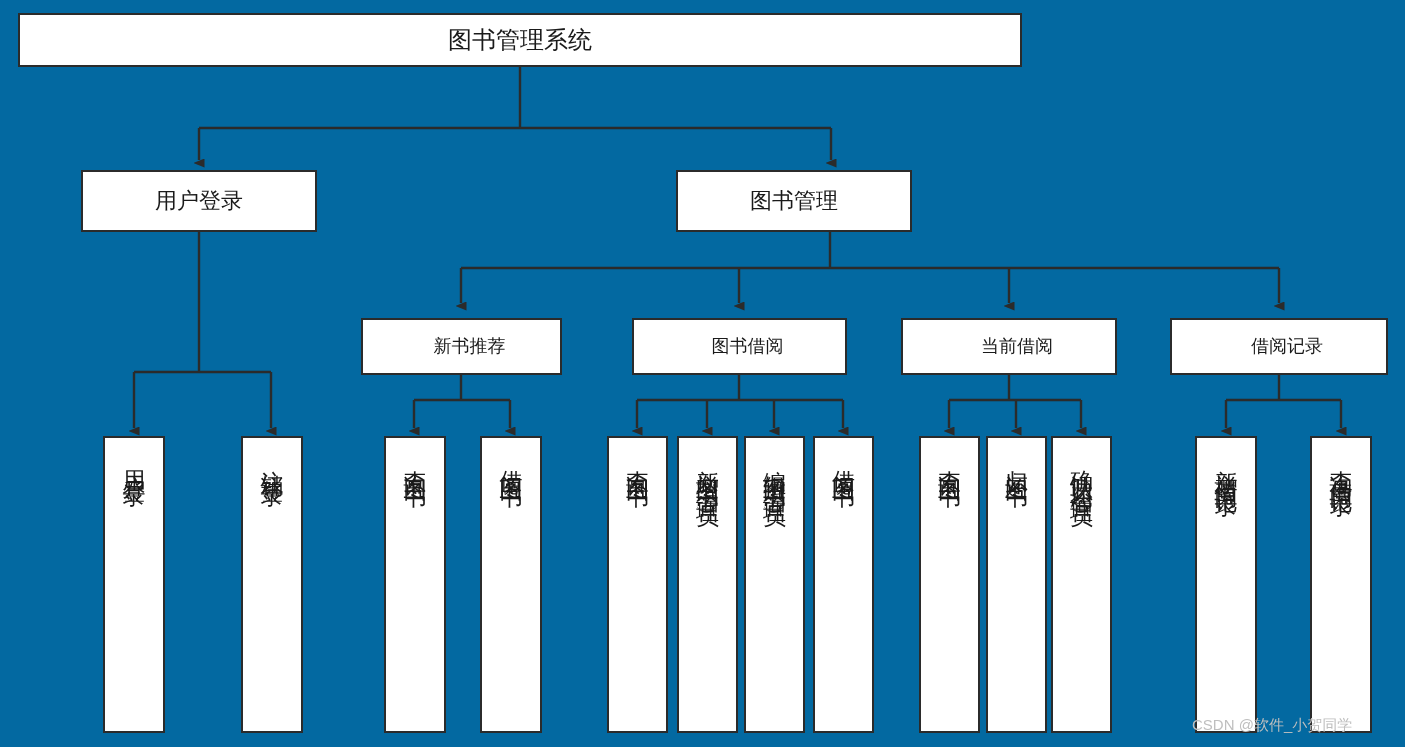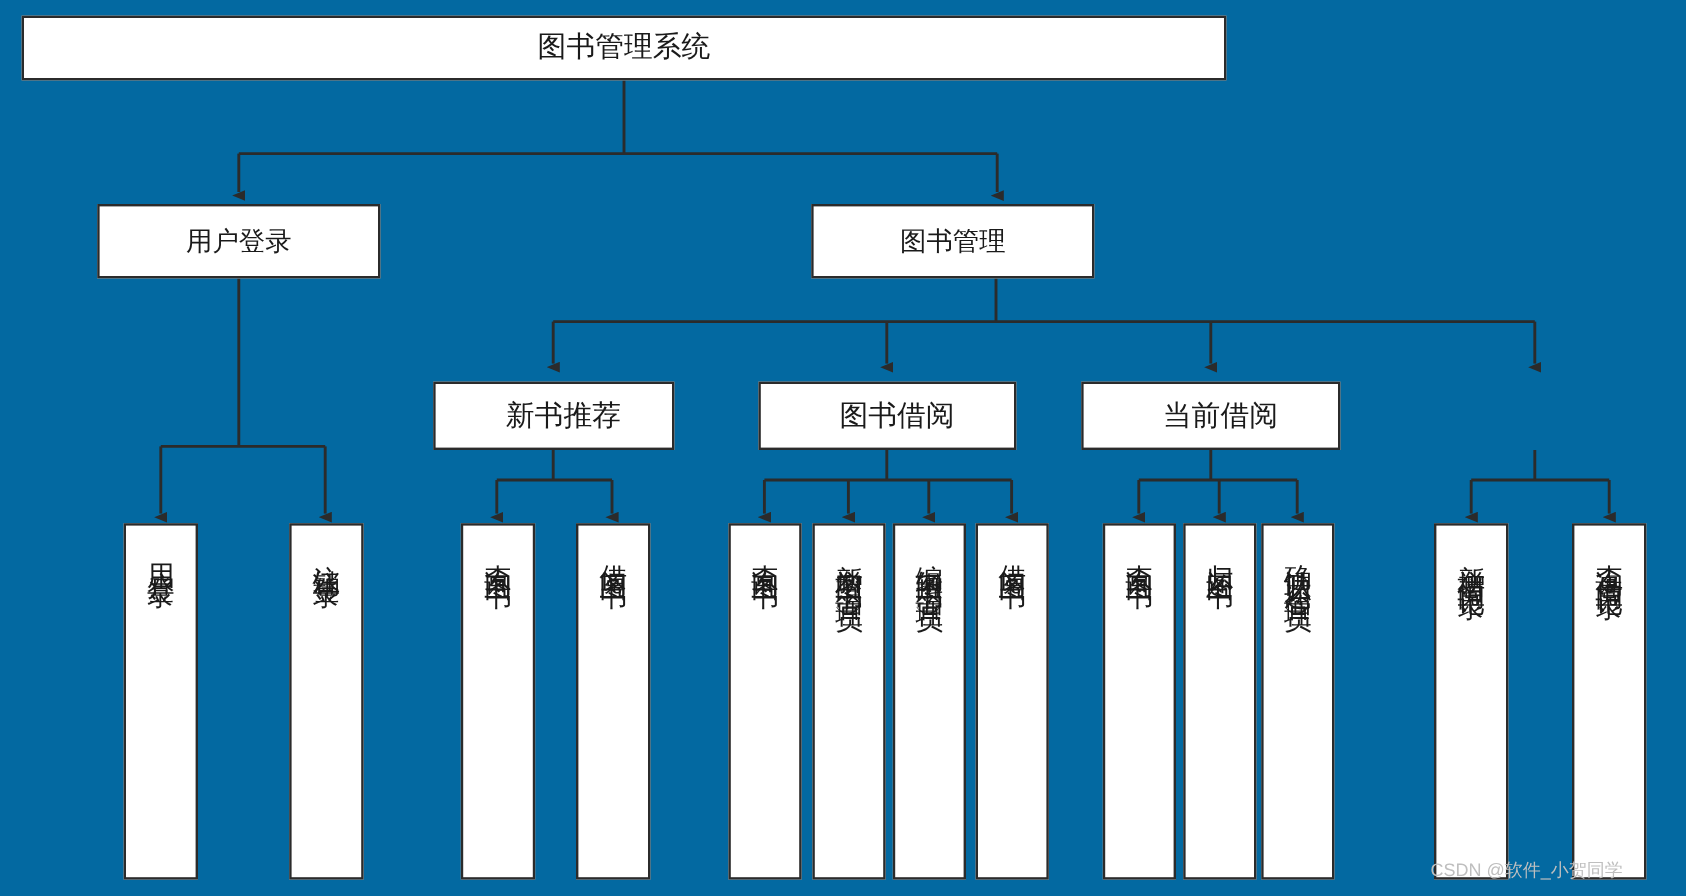--- a/index.html
+++ b/index.html
@@ -50,21 +50,21 @@
   }
   .node-root .node-label {
     font-size: 24px;
   }
   
   .node-l1 .node-label {
     font-size: 22px;
   }
   
   .node-l2 .node-label {
-    font-size: 24px;
+    font-size: 18px;
     margin-left: 16px;
   }
   
   .node-leaf {
     align-items: flex-start;
     justify-content: center;
     padding-top: 14px;
   }
   .node-leaf .node-label {
     writing-mode: vertical-rl;
@@ -166,20 +166,23 @@
 
   <div class="node node-l2" style="left:361px; top:318px; width:201px; height:57px;">
     <span class="node-label">新书推荐</span>
   </div>
   <div class="node node-l2" style="left:632px; top:318px; width:215px; height:57px;">
     <span class="node-label">图书借阅</span>
   </div>
   <div class="node node-l2" style="left:901px; top:318px; width:216px; height:57px;">
     <span class="node-label">当前借阅</span>
   </div>
+  <div class="node node-l2" style="left:1170px; top:318px; width:218px; height:57px;">
+    <span class="node-label">借阅记录</span>
+  </div>
 
   <div class="node node-leaf" style="left:103px; top:436px; width:62px; height:297px;">
     <span class="node-label">用户登录</span>
   </div>
   <div class="node node-leaf" style="left:241px; top:436px; width:62px; height:297px;">
     <span class="node-label">注销登录</span>
   </div>
 
   <div class="node node-leaf" style="left:384px; top:436px; width:62px; height:297px;">
     <span class="node-label">查询图书</span>

